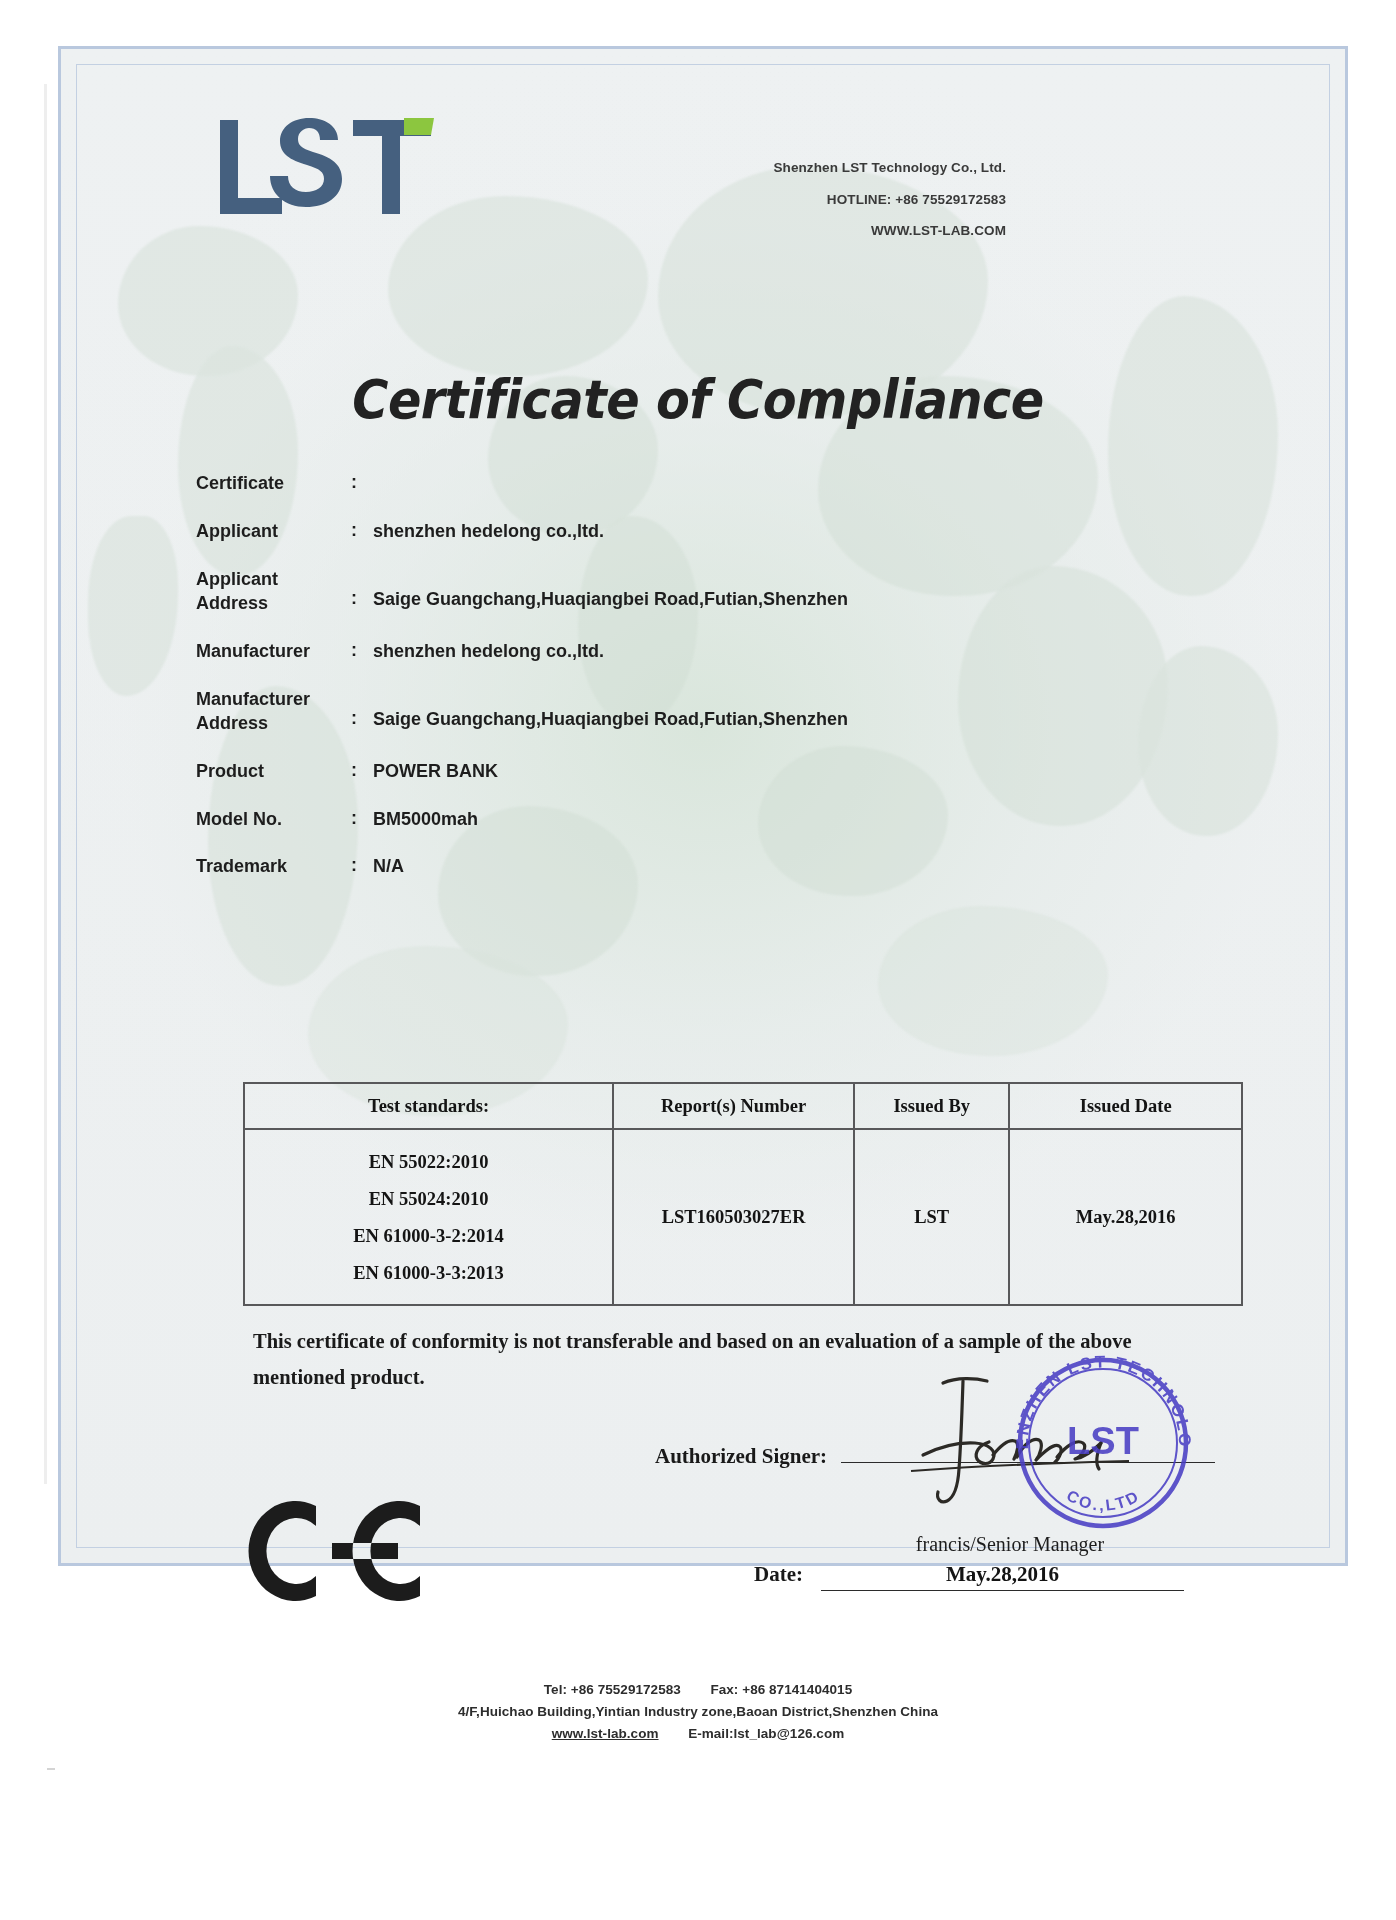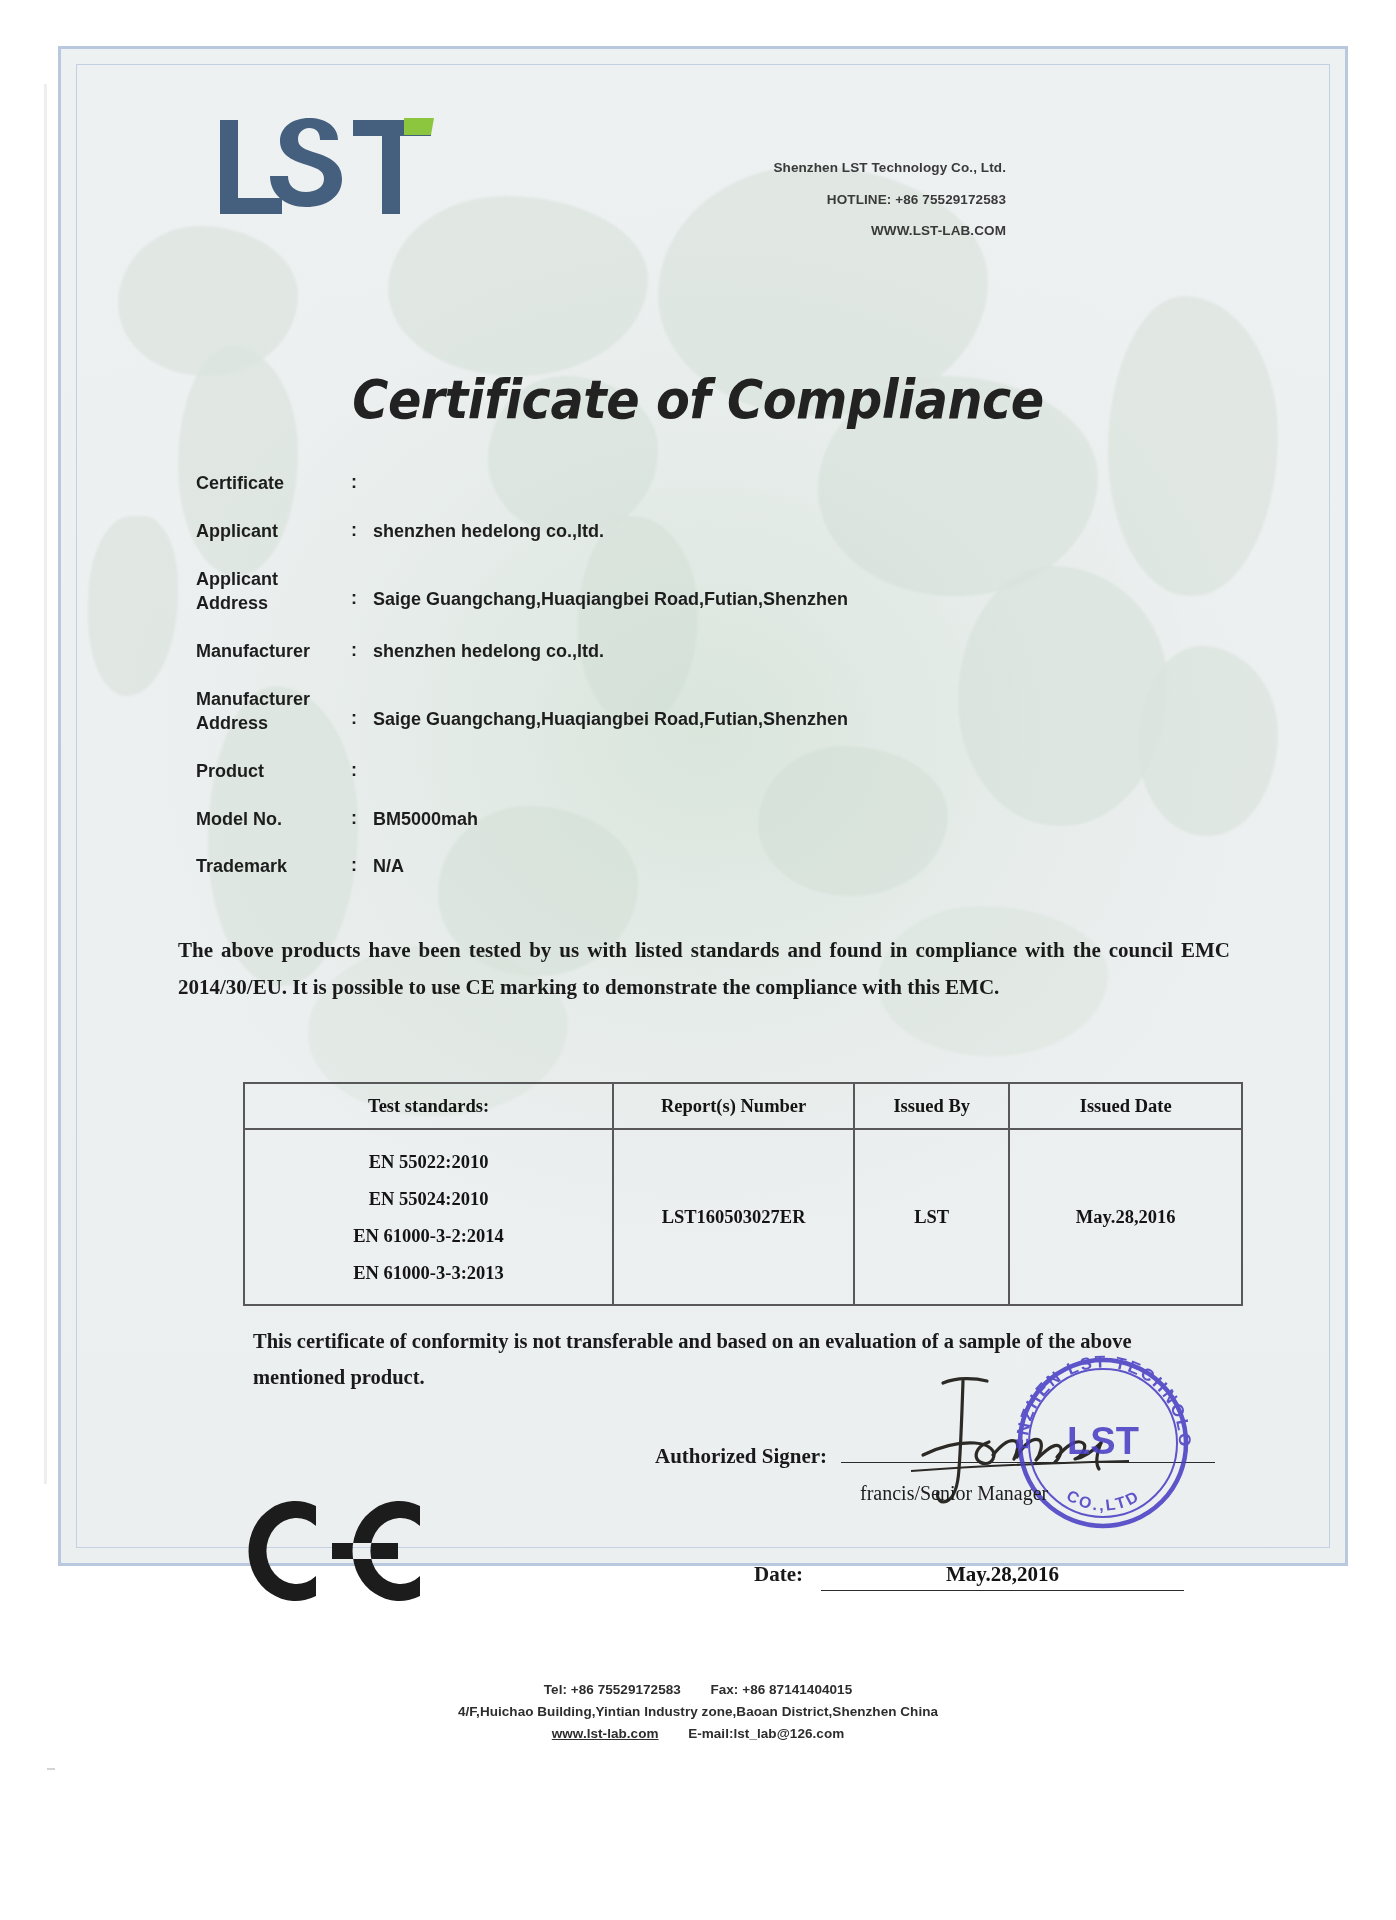--- a/index.html
+++ b/index.html
@@ -257,23 +257,23 @@
     left: 1006px;
     top: 1322px;
     width: 195px;
     height: 195px;
     pointer-events: none;
   }
 
   .signer-name {
     position: absolute;
     left: 860px;
-    top: 1458px;
+    top: 1509px;
     width: 300px;
-    text-align: left;
+    text-align: center;
     font-family: "Liberation Serif", serif;
     font-size: 20px;
     font-weight: normal;
     color: #1d1d1d;
   }
 
   .date-row {
     position: absolute;
     left: 754px;
     top: 1538px;
@@ -417,37 +417,37 @@
         <div>Manufacturer</div>
         <div>Address</div>
       </div>
       <div class="field-colon">:</div>
       <div class="field-value">Saige Guangchang,Huaqiangbei Road,Futian,Shenzhen</div>
     </div>
 
     <div class="field-row">
       <div class="field-label">Product</div>
       <div class="field-colon">:</div>
+      <div class="field-value">POWER BANK</div>
     </div>
 
     <div class="field-row">
       <div class="field-label">Model No.</div>
       <div class="field-colon">:</div>
       <div class="field-value">BM5000mah</div>
     </div>
 
     <div class="field-row">
       <div class="field-label">Trademark</div>
       <div class="field-colon">:</div>
       <div class="field-value">N/A</div>
     </div>
 
   </div>
 
-  <div class="statement">The above products have been tested by us with listed standards and found in compliance with the council EMC 2014/30/EU. It is possible to use CE marking to demonstrate the compliance with this EMC.</div>
 
   <div class="table-wrap">
     <table class="std-table">
       <thead>
         <tr>
           <th class="col-std">Test standards:</th>
           <th class="col-rep">Report(s) Number</th>
           <th class="col-by">Issued By</th>
           <th class="col-date">Issued Date</th>
         </tr>

